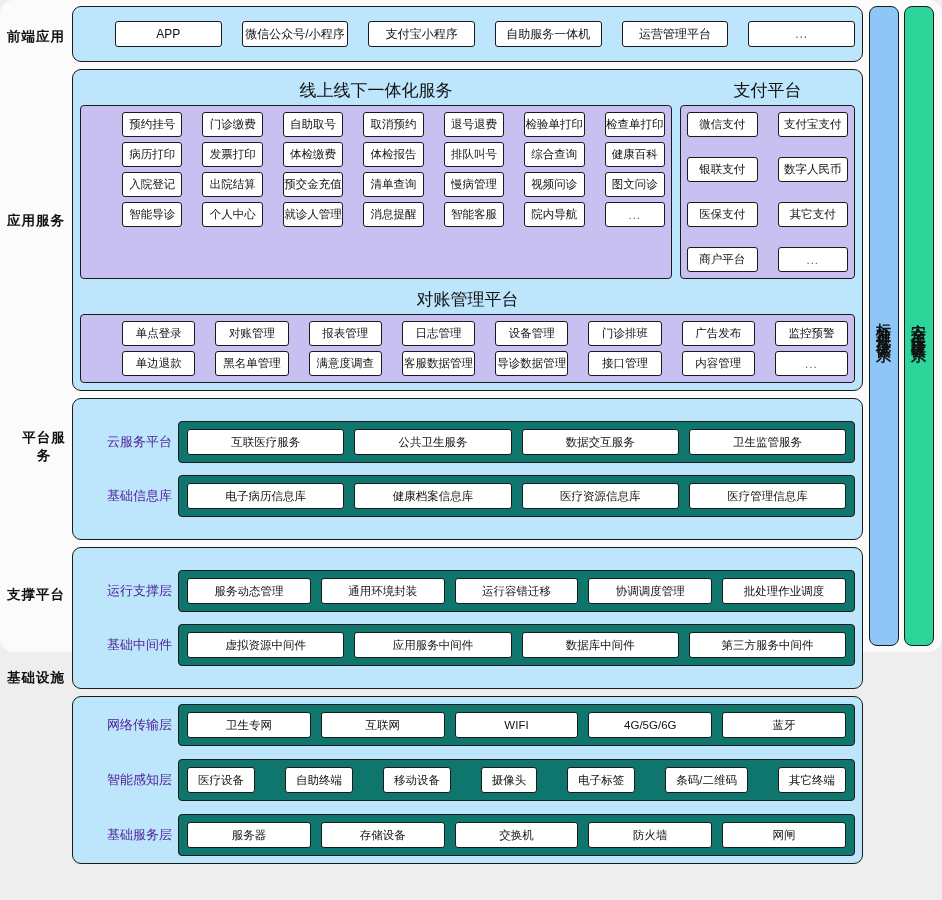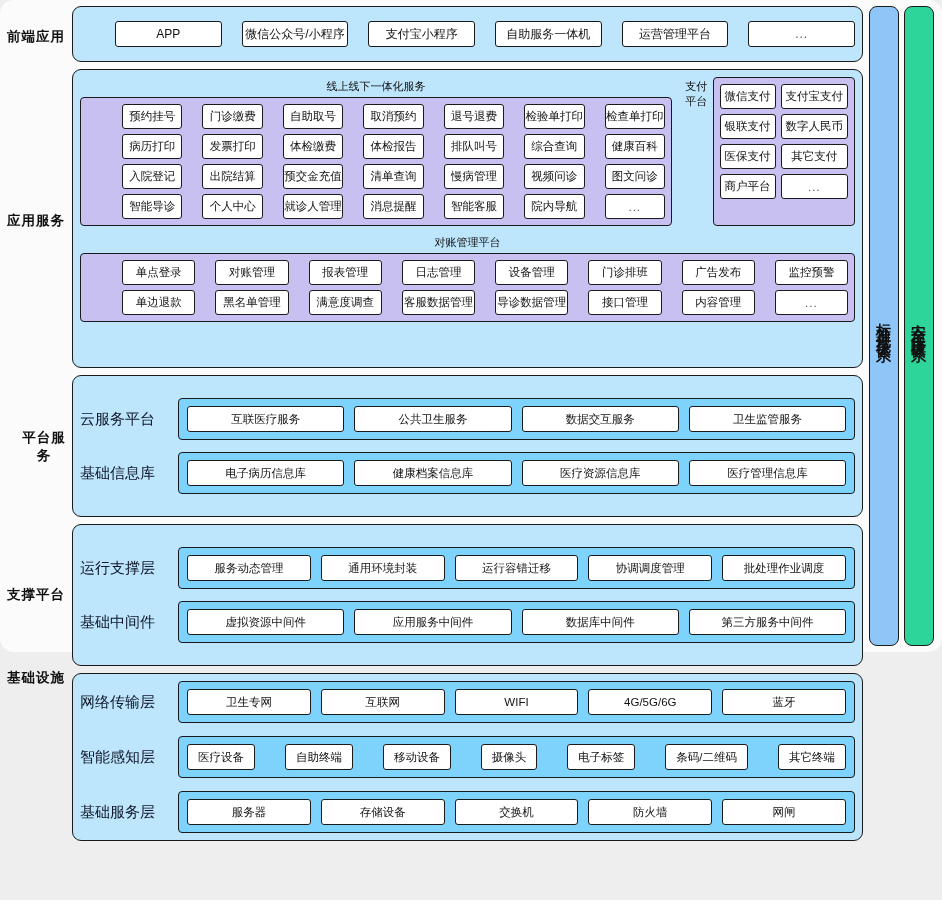--- a/index.html
+++ b/index.html
@@ -60,21 +60,21 @@
     background: #c9c0f2;
     border: 1.6px solid #1a1a1a;
     border-radius: 4px;
     padding: 6px;
     display: flex;
     flex-direction: column;
     gap: 5px;
   }
   .group-title {
     text-align: center;
-    font-size: 11px;
+    font-size: 17px;
     color: #111;
     padding: 2px 0 3px 0;
   }
 
   .chip {
     background: #ffffff;
     border: 1.6px solid #1a1a1a;
     border-radius: 3px;
     font-size: 11.5px;
     color: #111;
@@ -106,46 +106,46 @@
     gap: 8px;
   }
   .app-online {
     flex: 1 1 auto;
     display: flex;
     flex-direction: column;
   }
   .app-pay {
     flex: 0 0 175px;
     display: flex;
-    flex-direction: row;
+    flex-direction: column;
     justify-content: flex-end;
   }
   .pay-grid {
     display: grid;
     grid-template-columns: 1fr 1fr;
-    gap: 5px;
+    gap: 20px;
   }
   .pay-grid .chip { height: 25px; }
 
   
   .lrow {
     display: flex;
     flex-direction: row;
     align-items: center;
     gap: 6px;
   }
   .lrow-label {
     flex: 0 0 92px;
-    font-size: 15px;
-    color: #0f172a;
-    text-align: left;
+    font-size: 13px;
+    color: #4c1d95;
+    text-align: right;
   }
   .lrow-body {
     flex: 1 1 auto;
-    background: #7dd3fc;
+    background: #0f766e;
     border: 1.6px solid #1a1a1a;
     border-radius: 4px;
     padding: 7px 8px;
     display: flex;
     flex-direction: row;
     gap: 10px;
   }
   .lrow-body .chip { flex: 1 1 0; height: 26px; }
   .lrow-body.sense .chip { flex: 0 1 auto; padding: 0 10px; }
   .lrow-body.sense { justify-content: space-between; }

